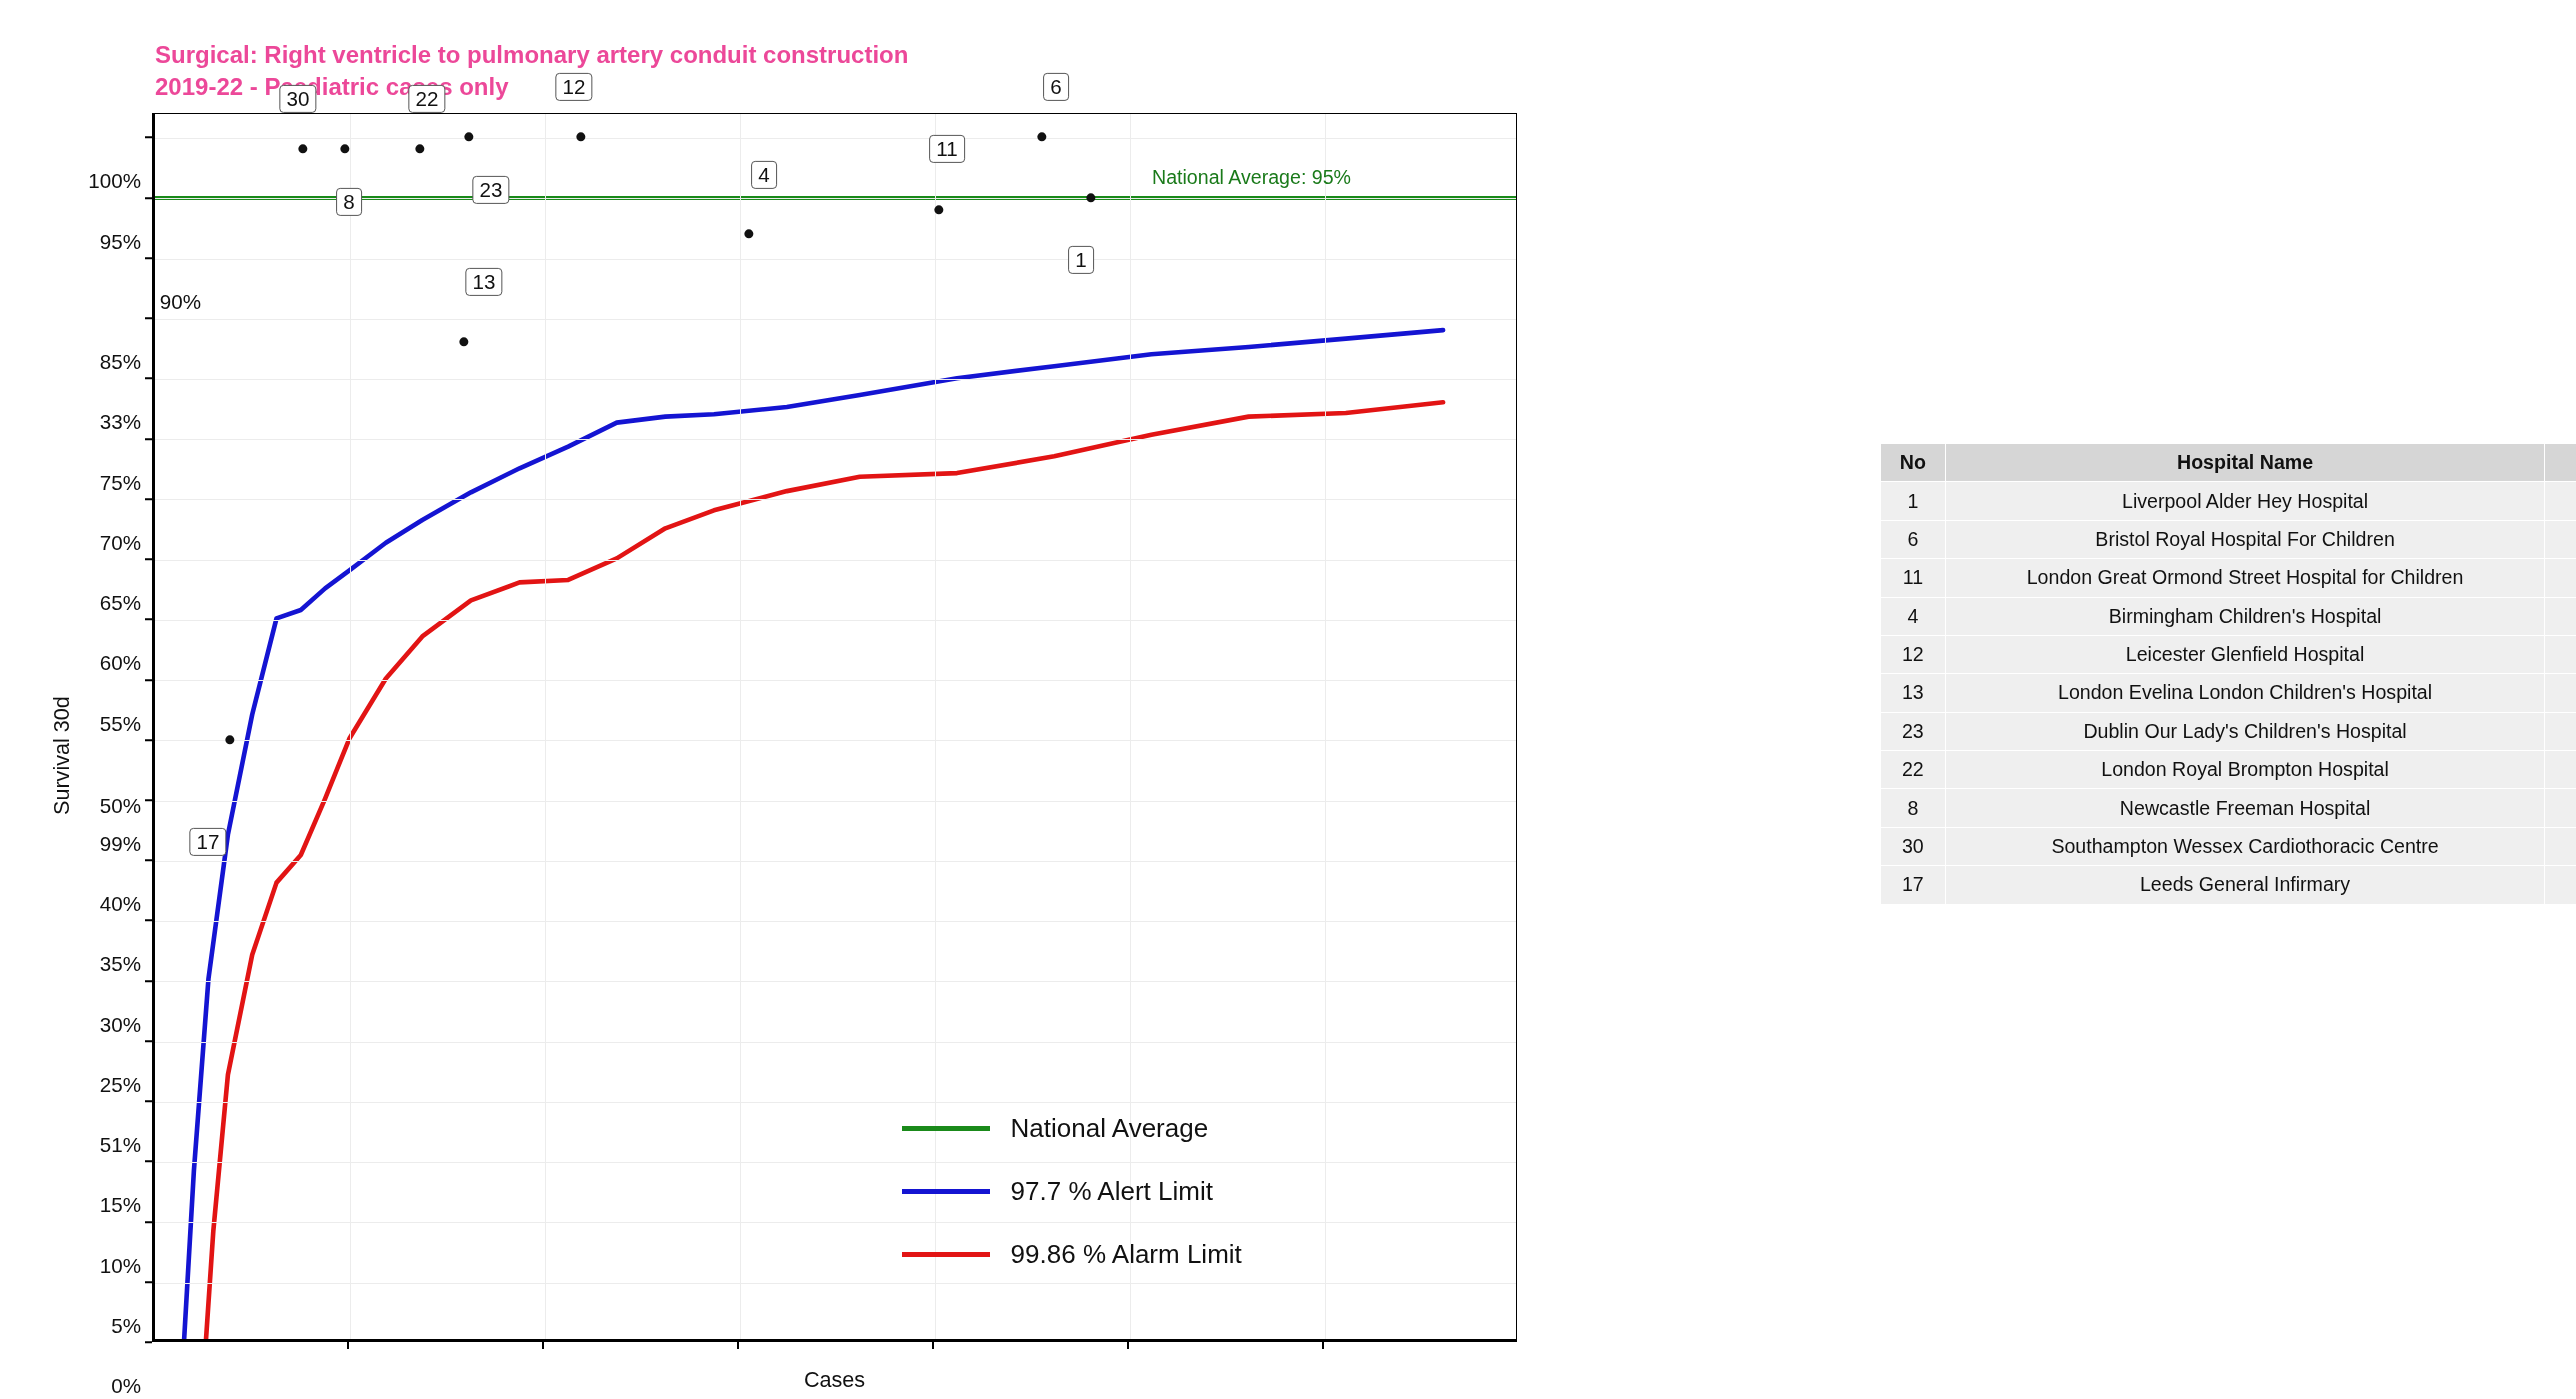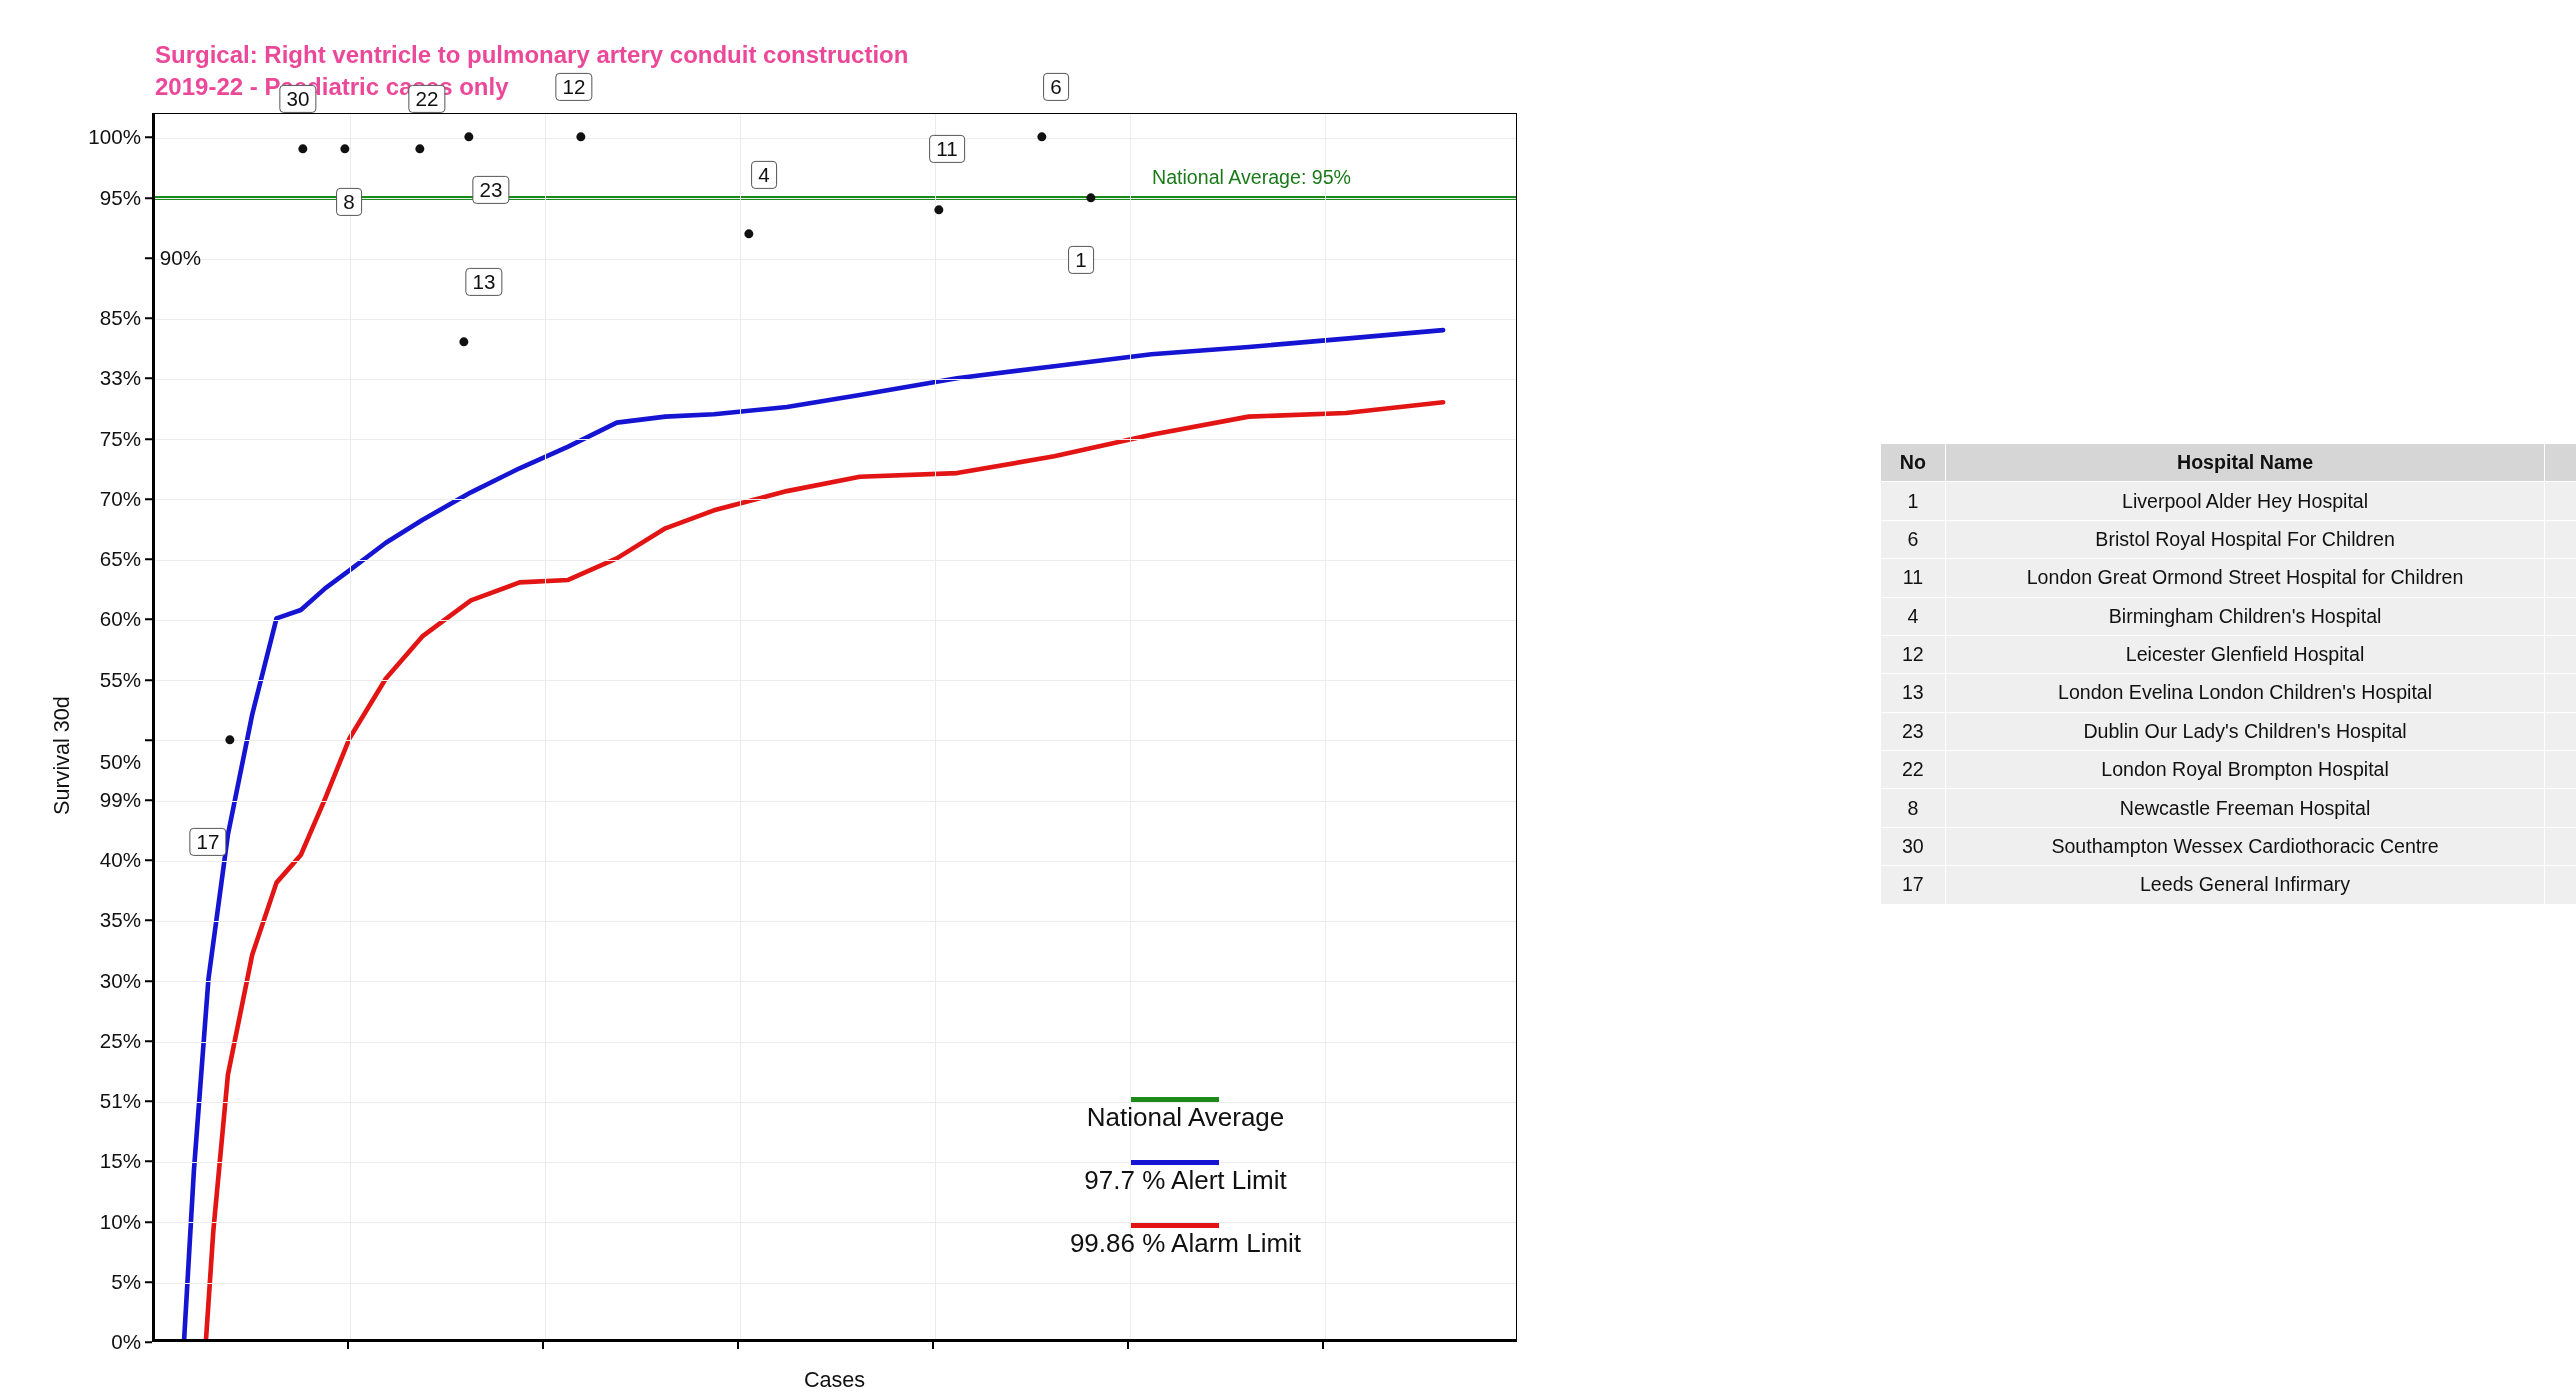--- a/index.html
+++ b/index.html
@@ -71,20 +71,21 @@
     background: #ececec;
   }
   .ytick-label {
     position: absolute;
     right: 0;
     text-align: right;
     font-size: 20.6px;
     color: #111111;
     transform: translateY(-50%);
     white-space: nowrap;
+    margin-top: 44px;
   }
   .ytick-mark {
     position: absolute;
     height: 1.5px;
     width: 6.7px;
     background: #000000;
     transform: translateY(-50%);
   }
   .xtick-mark {
     position: absolute;
@@ -137,21 +138,20 @@
   .legend {
     position: absolute;
     left: 902px;
     top: 1097px;
     width: 567px;
   }
   .legend-row {
     display: flex;
     align-items: center;
     height: 63px;
-    flex-direction: column;
   }
   .legend-swatch {
     width: 88px;
     height: 4.6px;
     flex: none;
     margin-right: 20.6px;
   }
   .legend-label {
     font-size: 26px;
     color: #111111;

